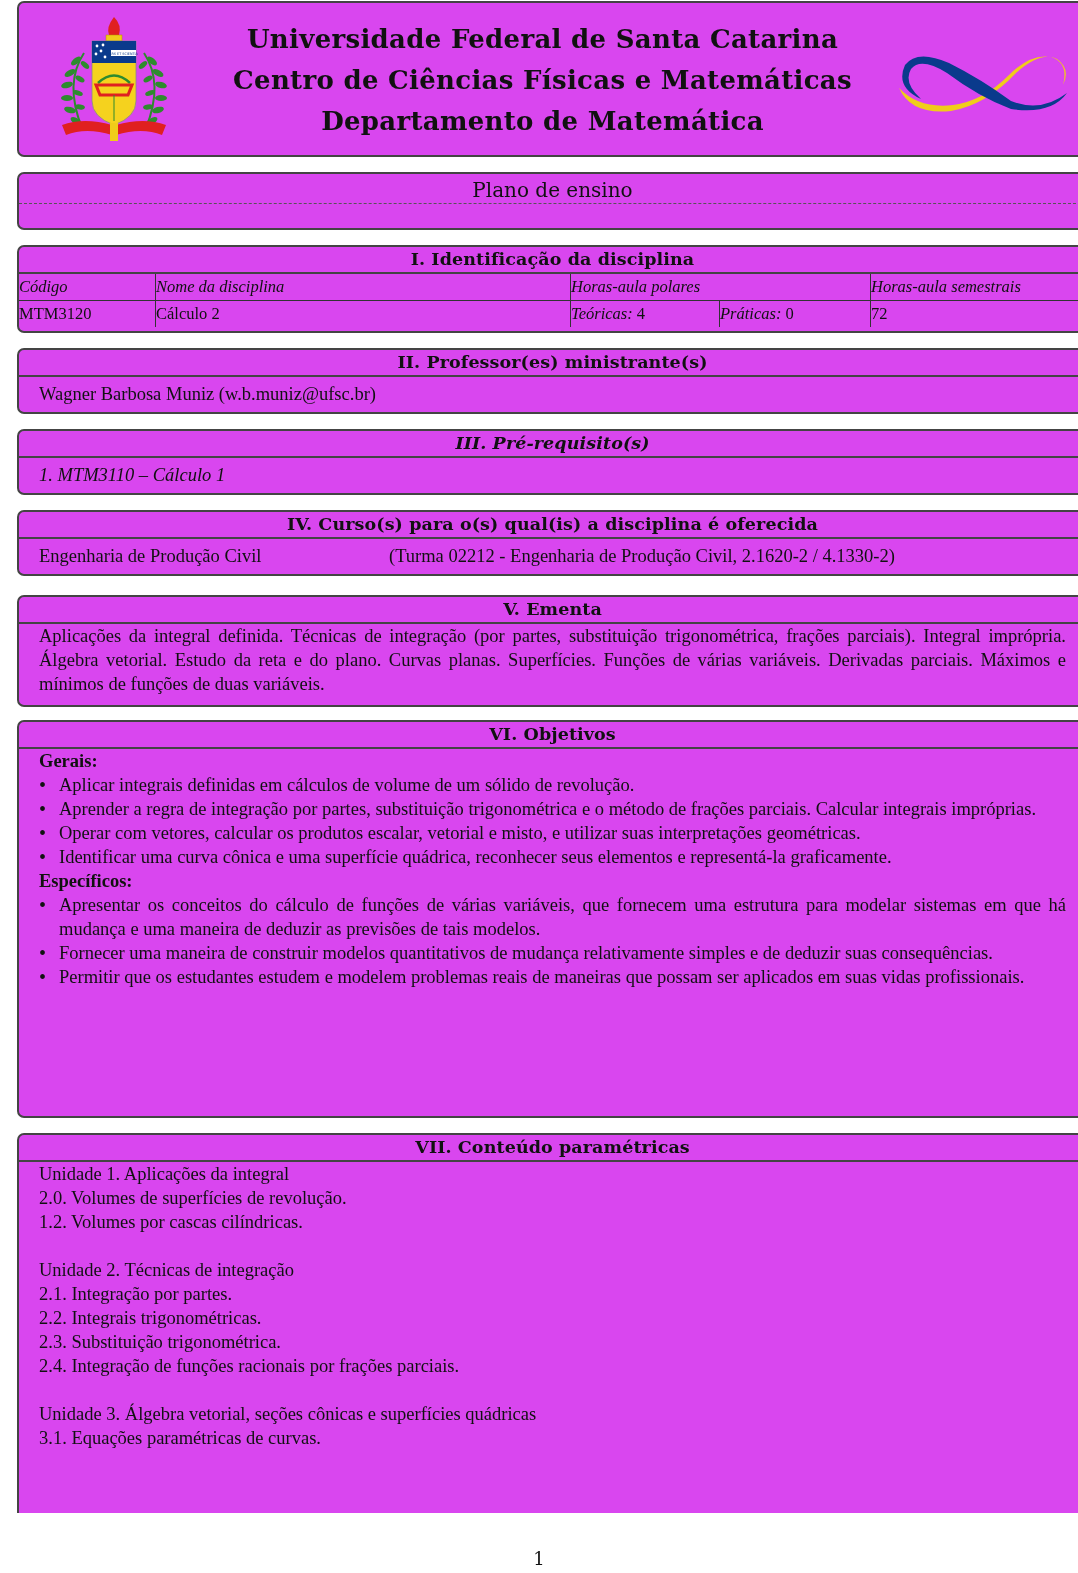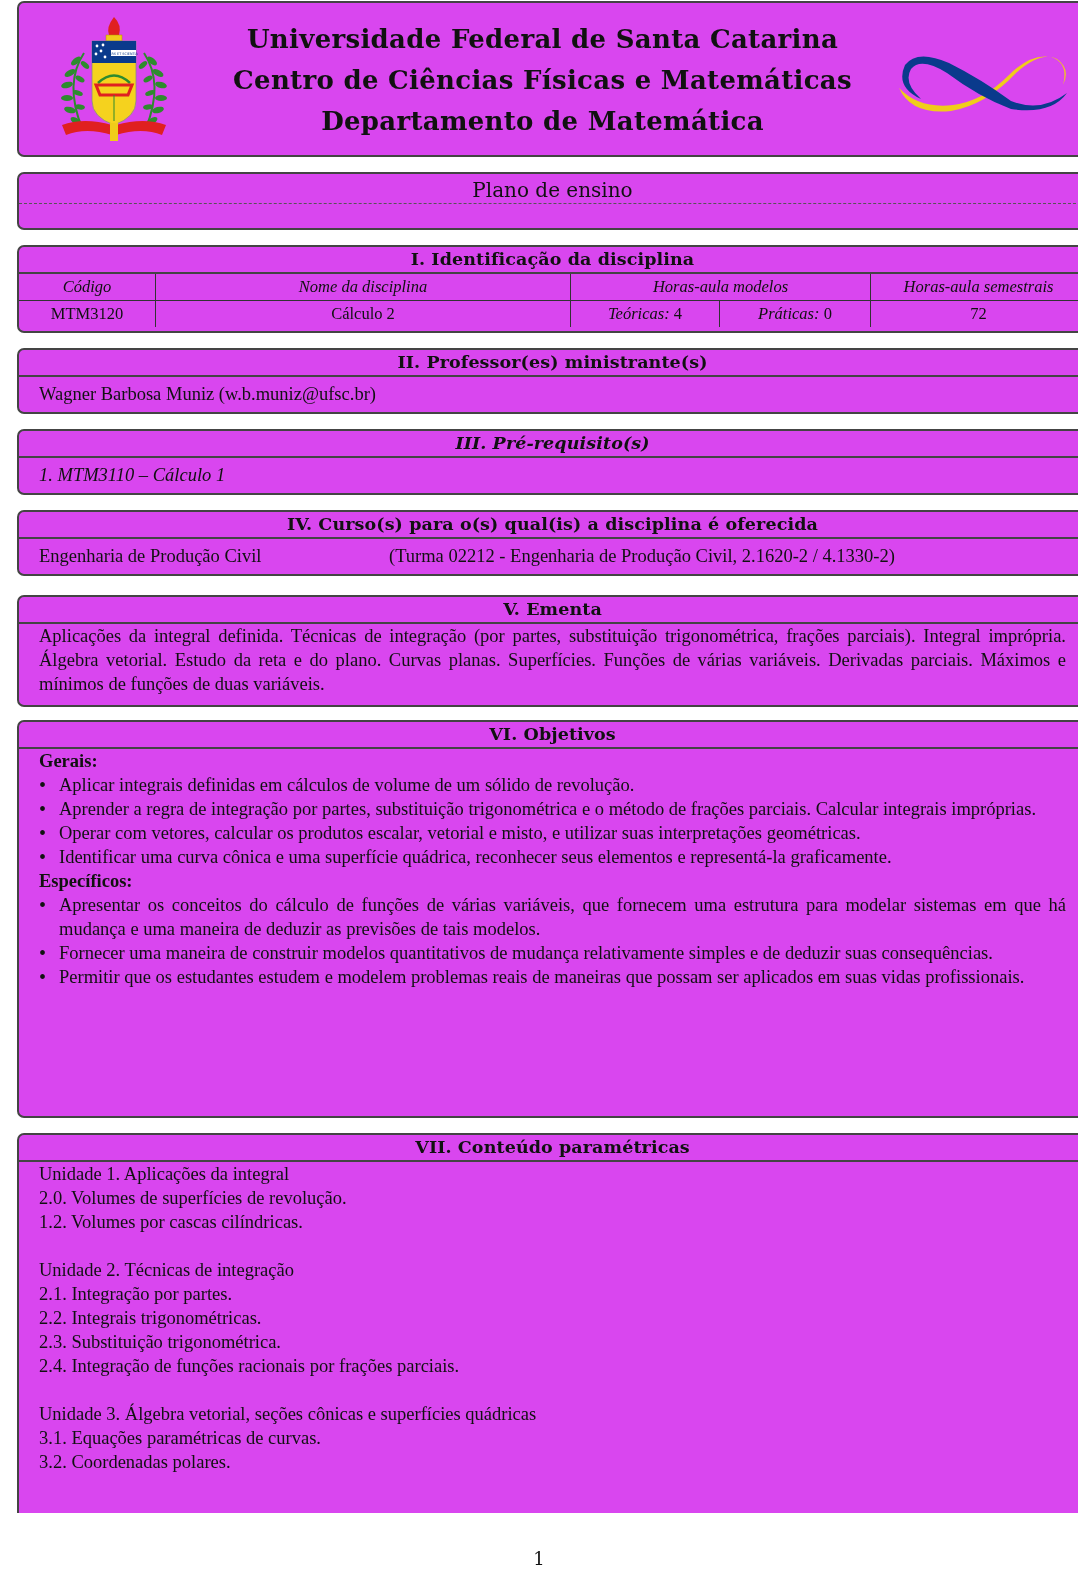--- a/index.html
+++ b/index.html
@@ -30,21 +30,21 @@
   #mtm-logo { position: absolute; left: 872px; top: 40px; width: 182px; height: 78px; }
 
   
   #plano { top: 172px; height: 58px; }
   #plano .p-title { text-align: center; font-size: 20px; height: 29px; line-height: 33px; border-bottom: 1.5px dashed #555; font-family: "DejaVu Serif", serif; }
   #plano .p-sub { text-align: center; font-size: 16px; font-weight: bold; line-height: 24px; }
 
   
   #ident { top: 245px; height: 88px; }
   table.ident { width: 100%; border-collapse: collapse; font-size: 16.5px; }
-  table.ident td { border-right: 1px solid #333; text-align: center; height: 26px; padding: 0; }
+  table.ident td { border-right: 1px solid #333; height: 26px; padding: 0; }
   table.ident td:last-child { border-right: none; }
   table.ident tr.hdr td { font-style: italic; border-bottom: 1px solid #333; }
   table.ident .lbl { font-style: italic; }
 
   #prof { top: 348px; height: 66px; }
   #prereq { top: 429px; height: 66px; font-style: italic; }
   #curso { top: 510px; height: 66px; }
   #ementa { top: 595px; height: 112px; }
   #objetivos { top: 720px; height: 398px; }
   #conteudo { top: 1133px; height: 380px; border-bottom: none; border-radius: 7px 7px 0 0; }
@@ -133,21 +133,21 @@
   <div class="p-title">Plano de ensino</div>
 </div>
 
 <div class="box" id="ident">
   <div class="box-head">I. Identificação da disciplina</div>
   <table class="ident txt">
     <tbody>
         <tr class="hdr">
       <td style="width:136px">Código</td>
       <td style="width:414px">Nome da disciplina</td>
-      <td colspan="2" style="width:298px">Horas-aula modelos</td>
+      <td colspan="2" style="width:298px">Horas-aula polares</td>
       <td>Horas-aula semestrais</td>
     </tr>
     <tr>
       <td>MTM3120</td>
       <td>Cálculo 2</td>
       <td style="width:148px"><span class="lbl">Teóricas:</span> <span>4</span></td>
       <td style="width:150px"><span class="lbl">Práticas:</span> <span>0</span></td>
       <td>72</td>
     </tr>
   </tbody>
@@ -207,18 +207,17 @@
     <div class="unit">
       <div>Unidade 2.  Técnicas de integração</div>
       <div>2.1. Integração por partes.</div>
       <div>2.2. Integrais trigonométricas.</div>
       <div>2.3. Substituição trigonométrica.</div>
       <div>2.4. Integração de funções racionais por frações parciais.</div>
     </div>
     <div class="unit">
       <div>Unidade 3.  Álgebra vetorial, seções cônicas e superfícies quádricas</div>
       <div>3.1. Equações paramétricas de curvas.</div>
-      <div>3.2. Coordenadas polares.</div>
     </div>
   </div>
 </div>
 
 <div id="page-number">1</div>
 
 </body></html>

